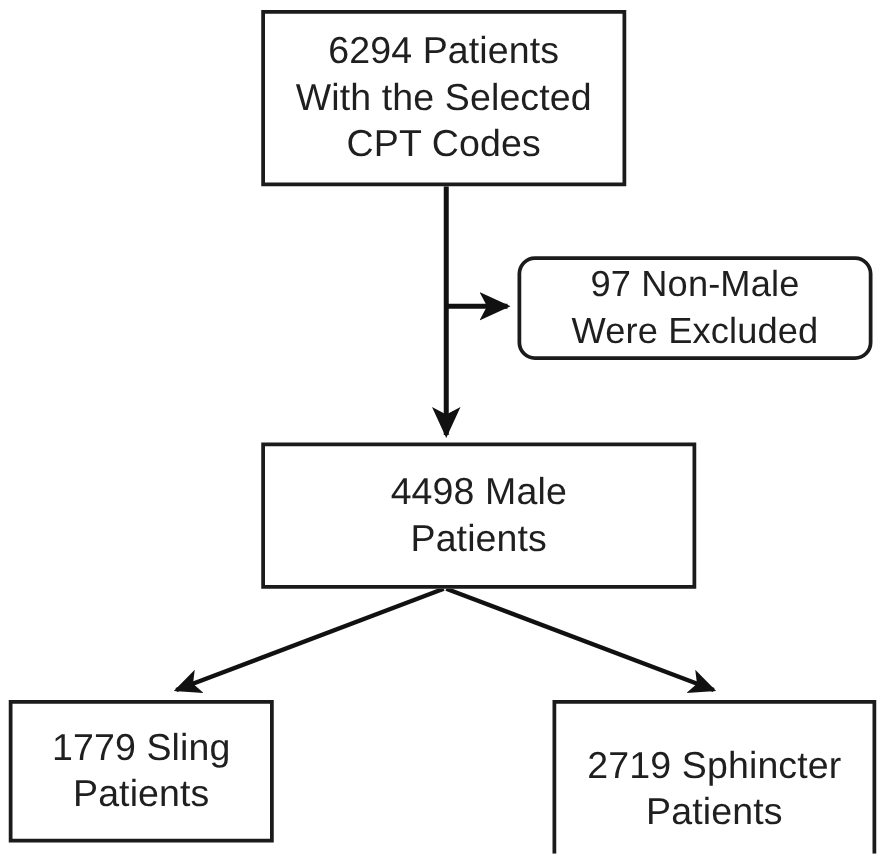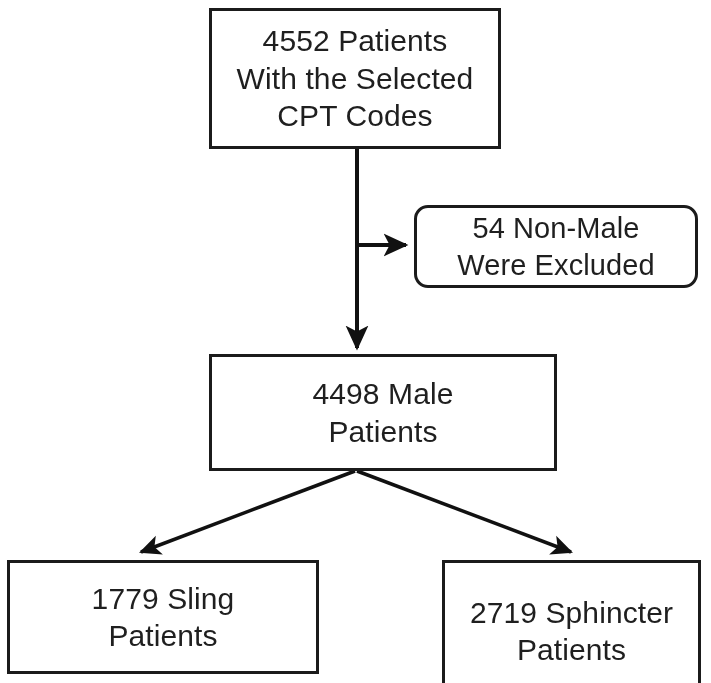--- a/index.html
+++ b/index.html
@@ -45,21 +45,21 @@
   }
   .node-text {
     display: block;
     white-space: pre-line;
     padding: 0 8px;
   }
   
   #node-cohort    { left: 209px; top: 8px;   width: 292px; height: 141px; }
   #node-excluded  { left: 414px; top: 205px; width: 284px; height: 83px;  font-size: 29px; }
   #node-male      { left: 209px; top: 354px; width: 348px; height: 117px; }
-  #node-sling     { left: 7px;   top: 560px; width: 312px; height: 114px; }
+  #node-sling     { left: 7px;   top: 560px; width: 212px; height: 114px; }
   #node-sphincter { left: 442px; top: 560px; width: 259px; height: 142px; }
 </style>
 </head>
 <body>
 
 <div id="flowchart-canvas">
 
   <svg class="edges-layer" viewBox="0 0 711 683" width="711" height="683" xmlns="http://www.w3.org/2000/svg">
     <defs>
       <marker id="arrowhead" markerWidth="7" markerHeight="7" refX="5.6" refY="3.1" orient="auto" markerUnits="strokeWidth">
@@ -78,27 +78,27 @@
     <g>
       <line x1="355" y1="471" x2="141" y2="552" stroke="#111111" stroke-width="3.5" marker-end="url(#arrowhead)"></line>
     </g>
 
     <g>
       <line x1="357" y1="471" x2="571" y2="552" stroke="#111111" stroke-width="3.5" marker-end="url(#arrowhead)"></line>
     </g>
   </svg>
 
   <div class="node" id="node-cohort">
-    <span class="node-text">4552 Patients
+    <span class="node-text">6294 Patients
 With the Selected
 CPT Codes</span>
   </div>
 
   <div class="node rounded" id="node-excluded">
-    <span class="node-text">54 Non-Male
+    <span class="node-text">97 Non-Male
 Were Excluded</span>
   </div>
 
   <div class="node" id="node-male">
     <span class="node-text">4498 Male
 Patients</span>
   </div>
 
   <div class="node" id="node-sling">
     <span class="node-text">1779 Sling

